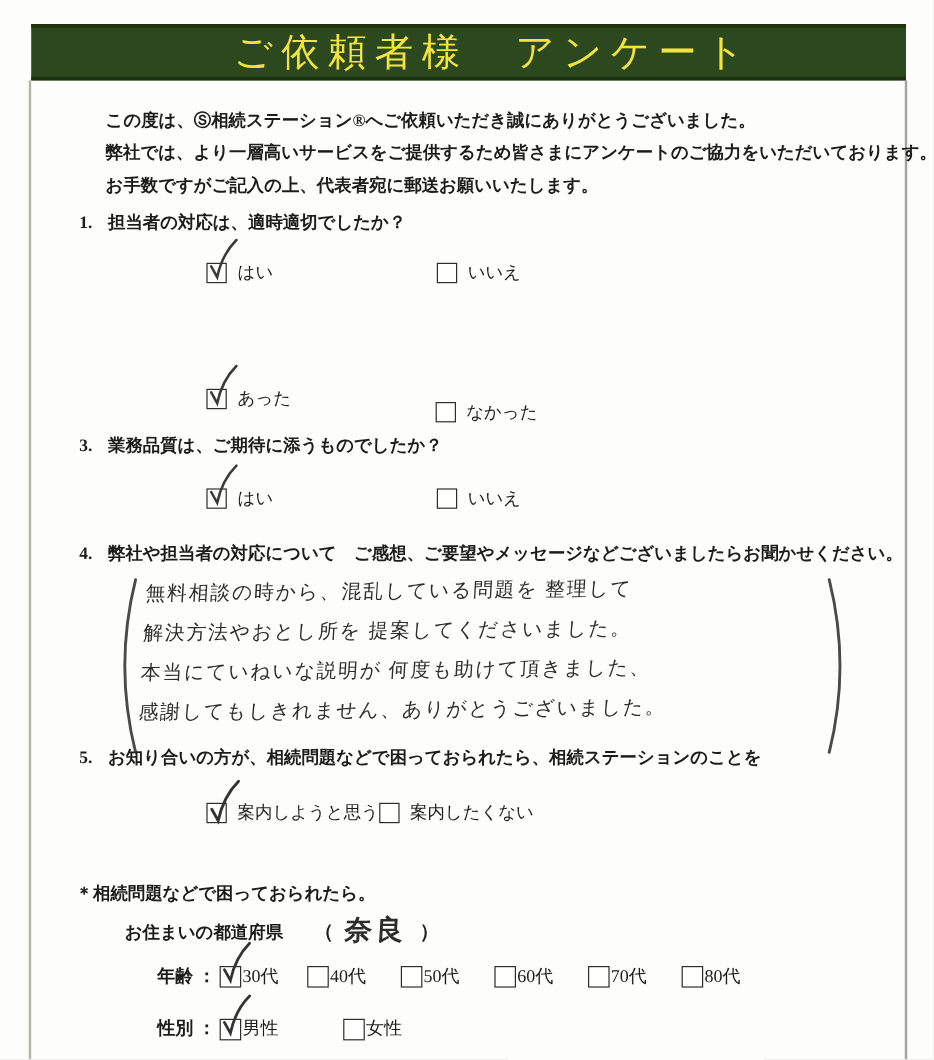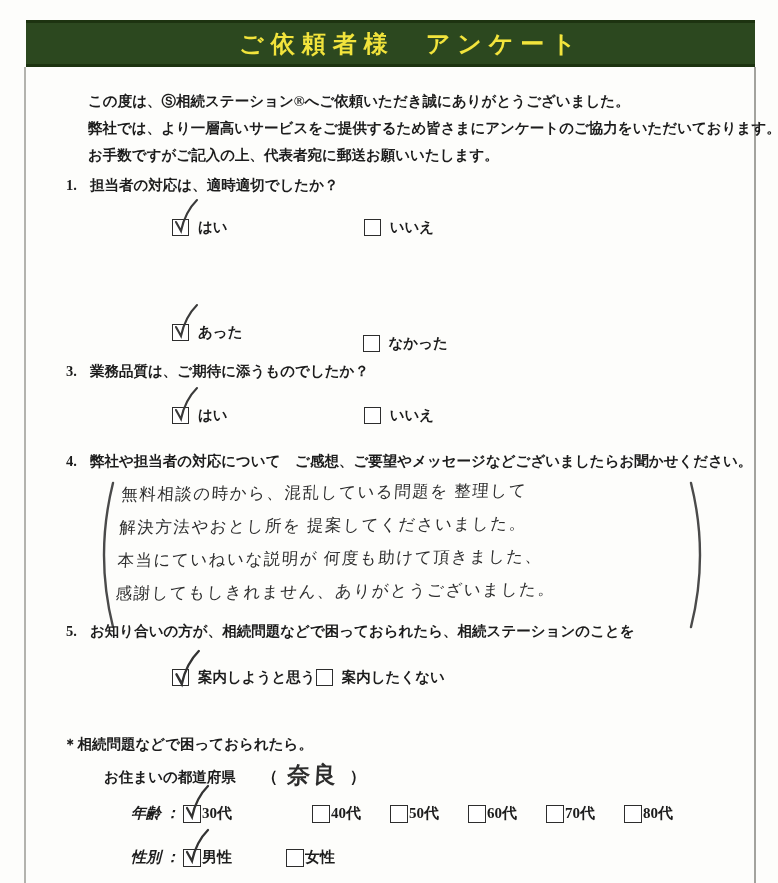--- a/index.html
+++ b/index.html
@@ -9,67 +9,67 @@
     font-family:"Liberation Serif","DejaVu Serif",serif; color:#1c1c1c;
   }
   
   .banner {
     position:absolute; left:26px; top:20px; width:729px; height:47px;
     display:flex; align-items:center; justify-content:center;
     border-top:3px solid #1d3310; border-bottom:3px solid #1d3310;
     box-sizing:border-box;
   }
   .banner-title {
-    font-size:24px; font-weight:700; letter-spacing:7px; white-space:nowrap;margin-left:41px;
+    font-size:32px; font-weight:400; letter-spacing:7px; white-space:nowrap;margin-left:41px;
   }
   
   .frame-l { position:absolute; left:24px; top:67px; width:2px; height:816px; background:#b3b3ae; }
   .frame-r { position:absolute; left:754px; top:67px; width:2px; height:816px; background:#a3a39e; }
 
   .intro {
     position:absolute; left:88px; top:88px;
     font-size:14.5px; font-weight:600; line-height:27px; white-space:nowrap;
   }
   .q-label {
     position:absolute; left:66px; font-size:14.5px; font-weight:700; white-space:nowrap;
   }
   .q-num { display:inline-block; min-width:24px; }
   .opt-row { position:absolute; display:flex; align-items:center; }
   .opt { display:flex; align-items:center; gap:9px; }
   .cb {
     position:relative; width:15px; height:15px; flex:none;
     border:1.8px solid #2d2d2d; background:#fff; box-sizing:content-box;
   }
   .cb .tick { position:absolute; left:-5px; top:-23px; overflow:visible; }
-  .cb-label { font-weight:700; font-size:14.5px; white-space:nowrap; }
+  .cb-label { font-weight:400; font-size:14.5px; white-space:nowrap; }
 
   
   .comment { position:absolute; left:94px; top:478px; width:616px; height:154px; }
   .paren { position:absolute; top:2px; }
   .paren.left { left:0; }
   .paren.right { right:0; }
   .comment-lines { position:absolute; left:28px; top:6px; }
   .hand {
     color:#2d2d2d; letter-spacing:1.5px;
     transform:skewX(-4deg) rotate(-0.6deg); transform-origin:left top;
   }
   .hand-line { font-size:16.5px; height:33px; white-space:nowrap; font-weight:500; }
 
   
   .note { position:absolute; left:63px; top:735px; font-size:14.5px; font-weight:700; white-space:nowrap; }
   .pref-row { position:absolute; left:104px; top:763px; display:flex; align-items:center; font-size:14.5px; font-weight:700; white-space:nowrap; }
   .pref-paren { font-size:16px; font-weight:600; }
   .pref-open { margin-left:26px; }
   .pref-value { font-size:23px; width:72px; text-align:center; margin-top:-3px; letter-spacing:3px; }
   .demo-row { position:absolute; left:131px; display:flex; align-items:center; white-space:nowrap; }
-  .demo-label { font-size:15px; font-weight:700; width:52px; flex:none;font-style:italic; }
+  .demo-label { font-size:15px; font-weight:700; width:52px; flex:none; }
   .demo-opt { display:flex; align-items:center; gap:1px; margin-right:29px; }
   .demo-opt .cb { width:16px; height:16px; }
   .demo-opt .cb-label { font-size:15px; }
-  .demo-opt.first { margin-right:80px; }
+  .demo-opt.first { margin-right:24px; }
 </style>
 </head>
 <body>
 
 <div class="page">
 
   <div class="banner" style="background: rgb(44, 72, 31);">
     <span class="banner-title" style="color: rgb(242, 228, 60);">ご依頼者様　アンケート</span>
   </div>
   <div class="frame-l"></div>

